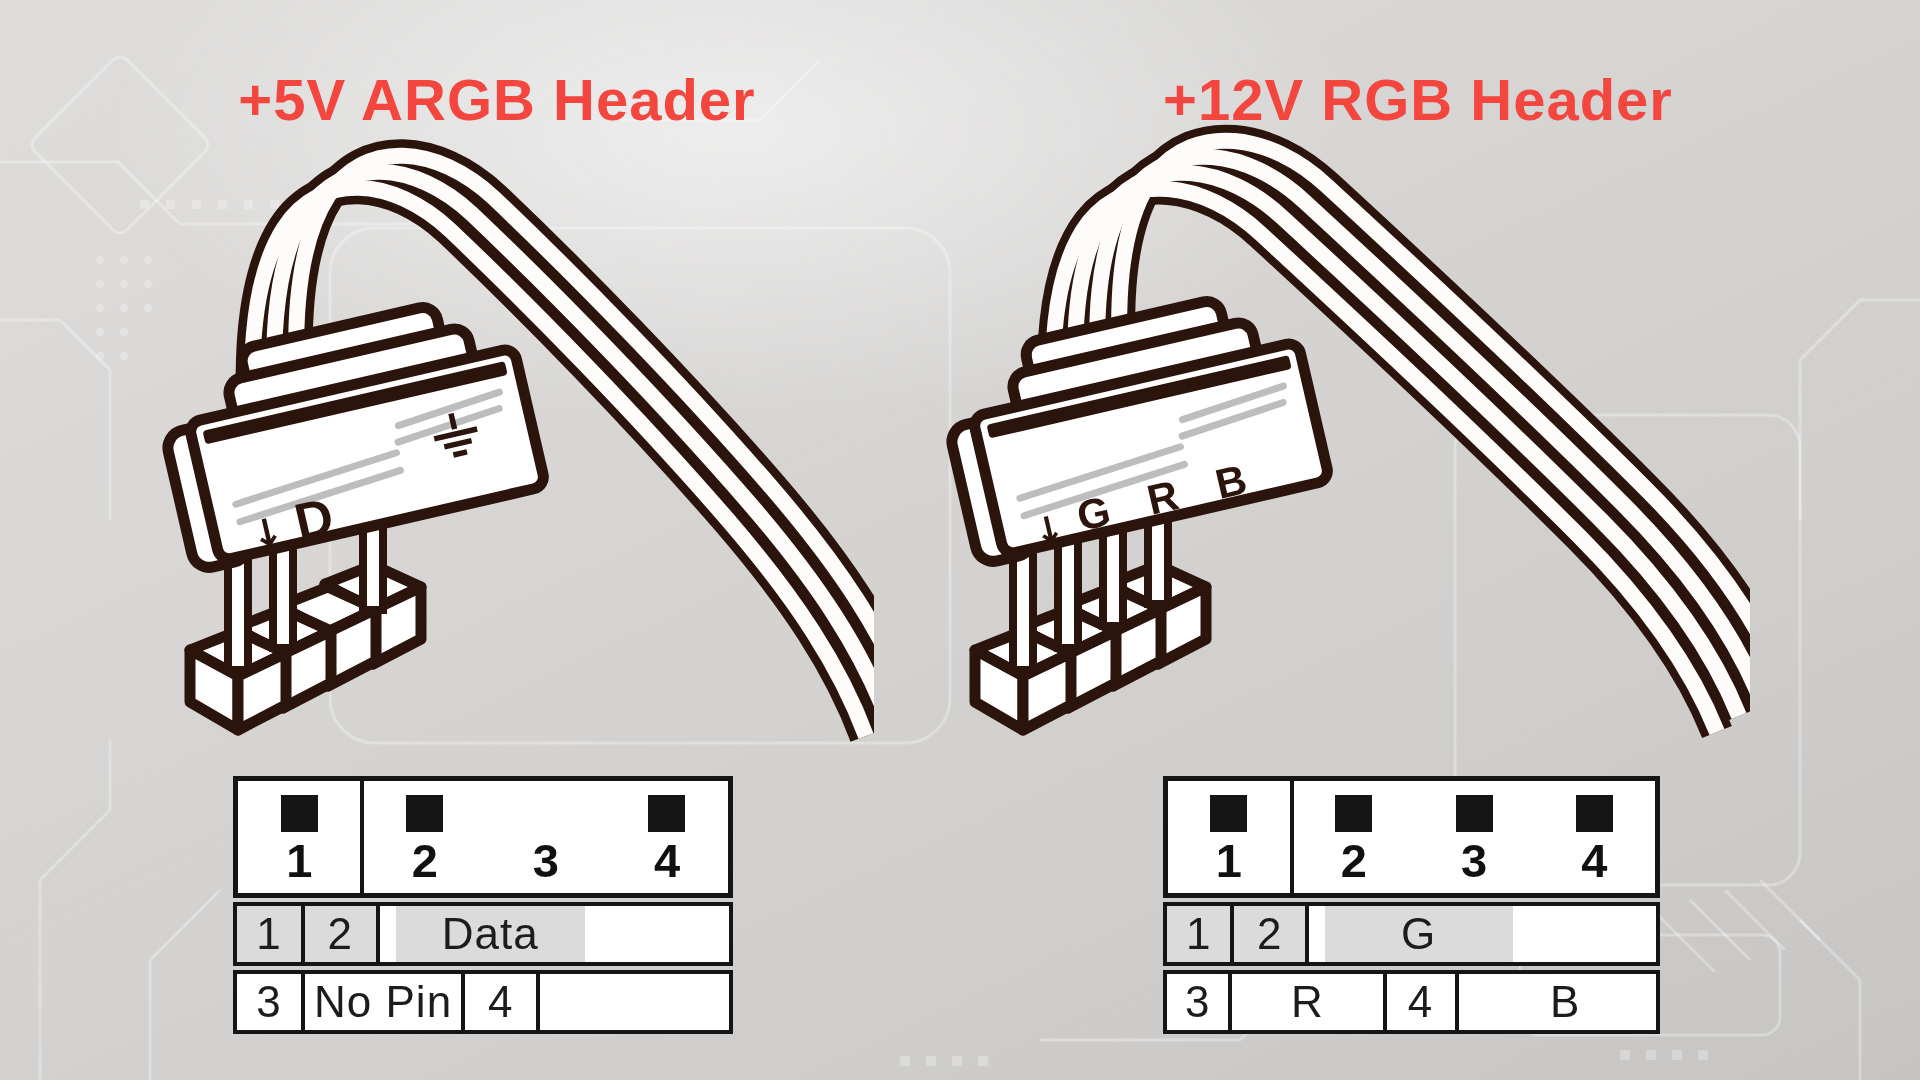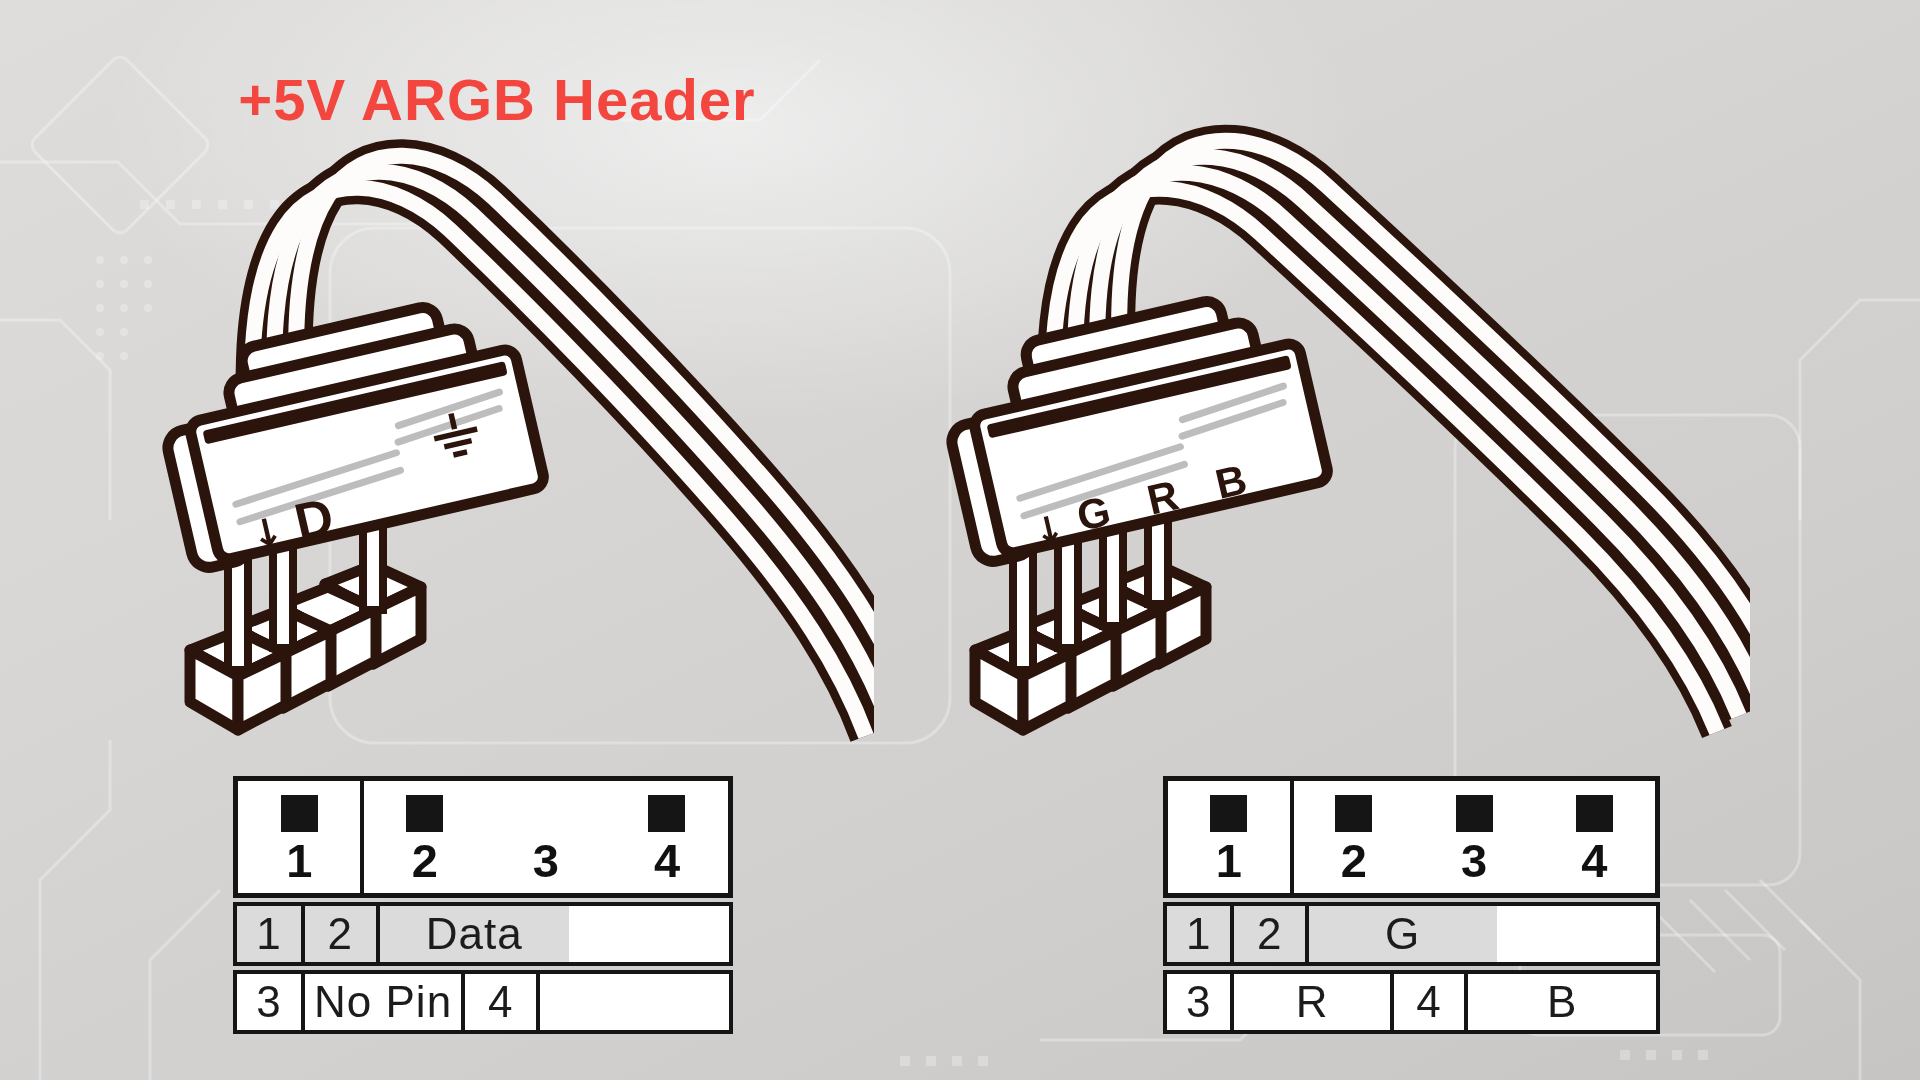--- a/index.html
+++ b/index.html
@@ -38,21 +38,21 @@
   .pin-row.gray .c{background:#dcdbdb;}
   .pin-row .c{
     display:flex;align-items:center;justify-content:center;
     font-size:44px;font-weight:400;letter-spacing:1px;color:#1c1c1c;
     box-sizing:border-box;height:100%;
   }
   .pin-row .c.b{border-right:4px solid #151515;}
   .pin-row .w1{width:13.8%;}
   .pin-row .w2{width:32.6%;}
   .pin-row .w3{width:15.2%;}
-  .pin-row .w4{width:38.4%;}
+  .pin-row .w4{width:38.4%;margin-left:16px;}
 </style>
 </head>
 <body>
 
 <div class="stage">
 
   <svg class="bg-svg" width="1920" height="1080" viewBox="0 0 1920 1080" aria-hidden="true">
     <g stroke="#ffffff" stroke-opacity="0.30" fill="none" stroke-width="3">
       <rect x="330" y="228" width="620" height="515" rx="45"></rect>
       <rect x="1455" y="415" width="345" height="470" rx="32"></rect>
@@ -100,20 +100,21 @@
         <rect x="1620" y="1050" width="10" height="10"></rect>
           <rect x="1646" y="1050" width="10" height="10"></rect>
         <rect x="1672" y="1050" width="10" height="10"></rect>
           <rect x="1698" y="1050" width="10" height="10"></rect>
       </g>
     </g>
   </svg>
   <div class="glow"></div>
 
   <div class="title title-left">+5V ARGB Header</div>
+  <div class="title title-right">+12V RGB Header</div>
 
   <svg class="connector-svg" style="left:100px;top:110px" width="800" height="700" viewBox="0 0 800 700">
     <defs>
         <clipPath id="clipL">
           <rect x="0" y="0" width="774" height="700"></rect>
         </clipPath>
       </defs>
 
     <g clip-path="url(#clipL)" fill="none" stroke-linecap="butt">
       <g stroke="#2b140c" stroke-width="33">

